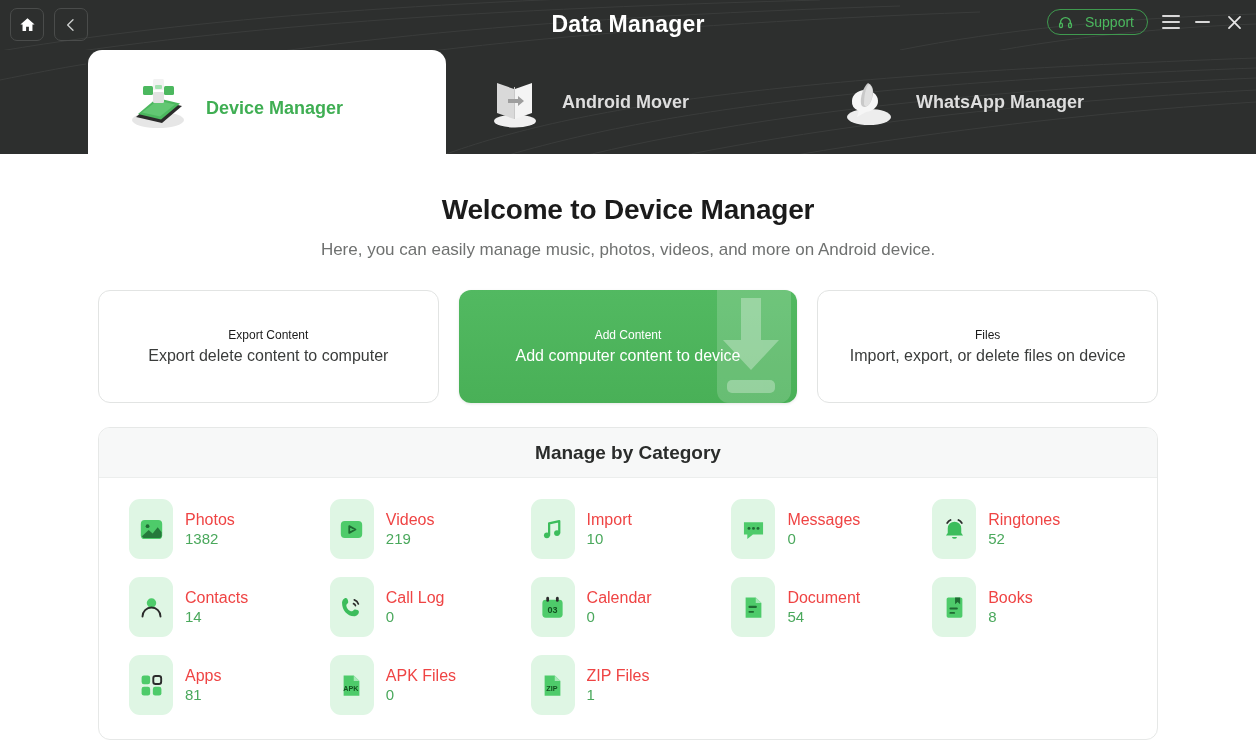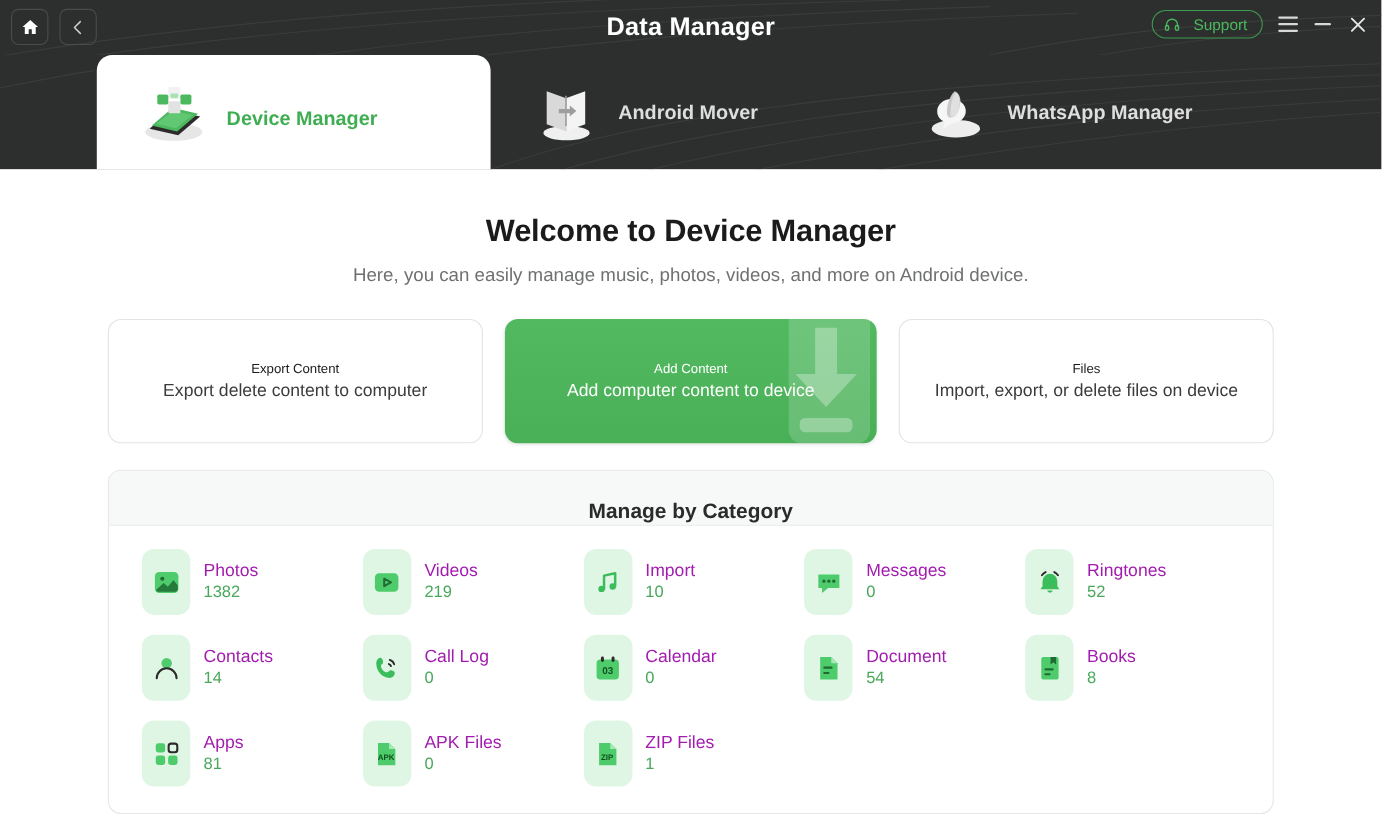--- a/index.html
+++ b/index.html
@@ -141,38 +141,38 @@
     margin: 24px 98px 0 98px;
     border: 1px solid #e6e8e7;
     border-radius: 12px;
     overflow: hidden;
     background: #ffffff;
   }
   .panel-head {
     height: 50px;
     background: #f7f8f8;
     border-bottom: 1px solid #eceeed;
-    display: flex; align-items: flex-end; justify-content: center;
+    display: flex; align-items: center; justify-content: center;
   }
   .panel-head-title { font-size: 19px; font-weight: bold; color: #2a2c2b; }
   .grid {
     display: grid;
     grid-template-columns: repeat(5, 1fr);
     row-gap: 18px;
     padding: 21px 24px 24px 30px;
   }
   .cat { display: flex; align-items: center; gap: 12px; }
   .cat-tile {
     width: 44px; height: 60px; flex: 0 0 44px;
     border-radius: 11px;
     background: #dff6e4;
     display: flex; align-items: center; justify-content: center;
   }
   .cat-text { display: flex; flex-direction: column; gap: 2px; }
-  .cat-name { font-size: 16px; color: #a21caf; line-height: 1.1; }
+  .cat-name { font-size: 16px; color: #ef4444; line-height: 1.1; }
   .cat-count { font-size: 15px; color: #4aa85c; line-height: 1.1; }
 </style>
 </head>
 <body>
 
 <div class="titlebar">
   <svg class="titlebar-swirl" width="1256" height="50" viewBox="0 0 1256 50">
     <g fill="none" stroke="#3a3c3b" stroke-width="1">
       <path d="M-40 58 C 180 18, 420 2, 760 -8"></path>
       <path d="M-40 70 C 200 28, 450 10, 820 0"></path>

